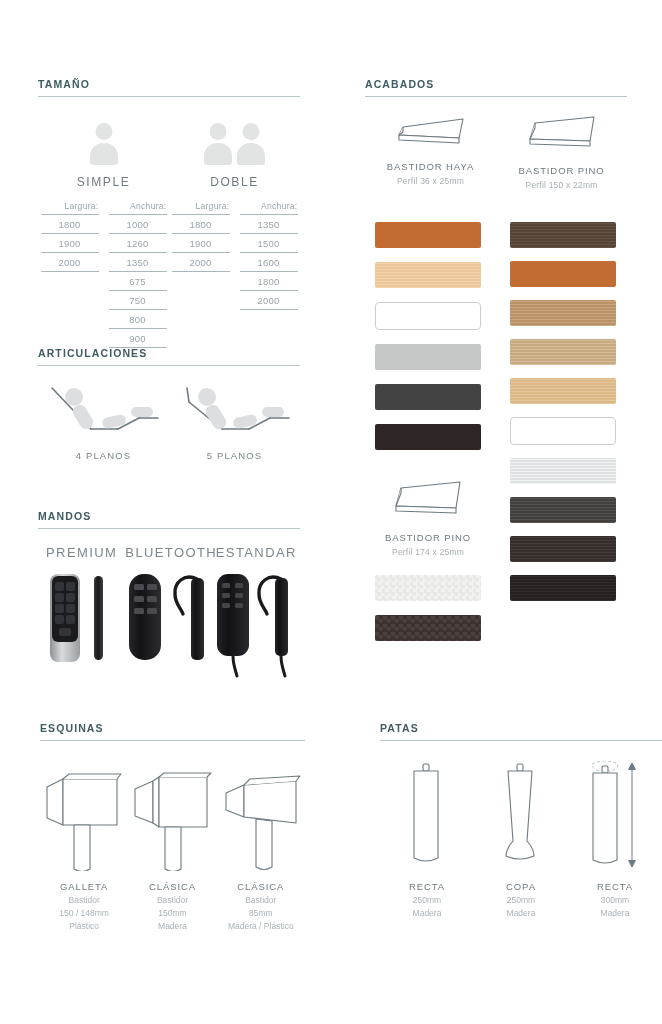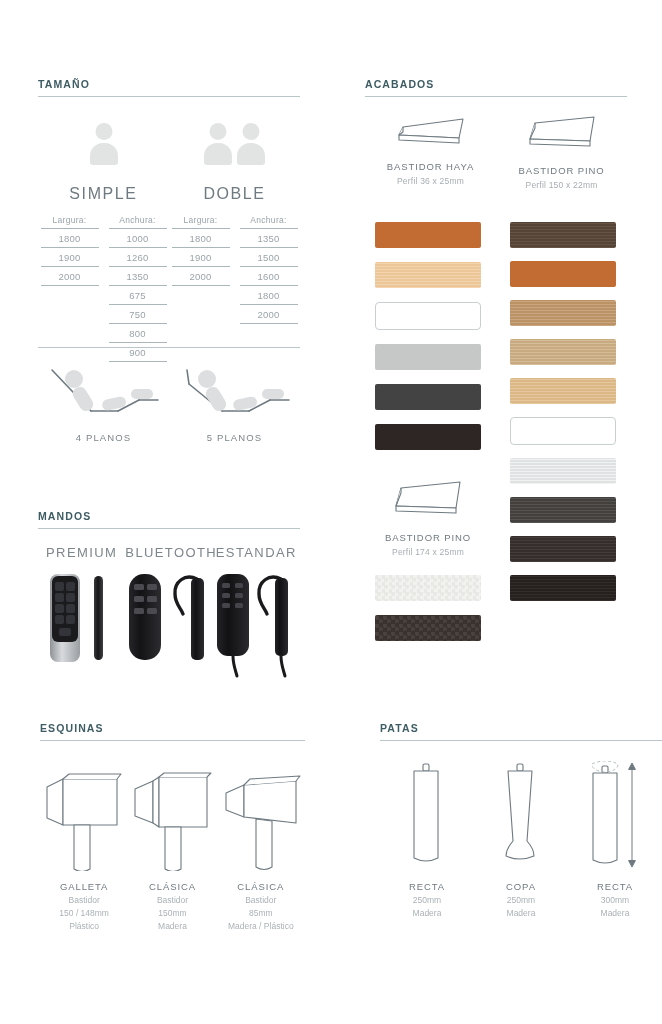--- a/index.html
+++ b/index.html
@@ -71,41 +71,41 @@
     position: absolute;
     left: 50%;
     transform: translateX(-50%);
     top: 20px;
     width: 28px;
     height: 22px;
     background: #e2e4e4;
     border-radius: 13px 13px 3px 3px;
   }
   .size-title {
-    font-size: 16px;
+    font-size: 12px;
     letter-spacing: 1.6px;
     color: #6f7a80;
-    margin-top: 20px;
+    margin-top: 10px;
     margin-bottom: 12px;
   }
   .tbl-pair {
     display: flex;
     justify-content: center;
     gap: 10px;
   }
   .tbl {
     width: 58px;
   }
   .tbl .th {
     font-size: 8.5px;
     color: #9aa4a9;
     letter-spacing: .3px;
     padding-bottom: 3px;
     border-bottom: 1.5px solid #a9b6ba;
-    text-align: center;
+    text-align: right;
   }
   .tbl .td {
     font-size: 9.5px;
     color: #9aa4a9;
     padding: 3.5px 0 3.5px;
     border-bottom: 1.5px solid #a9b6ba;
     text-align: center;
     letter-spacing: .2px;
   }
   
@@ -284,20 +284,21 @@
             <div class="td">1600</div>
             <div class="td">1800</div>
             <div class="td">2000</div>
           </div>
         </div>
       </div>
     </div>
   </div>
 
   <div class="sec" style="left:38px; top:347px; width:262px;">
+    <div class="sec-head">ARTICULACIONES</div>
     <div class="sec-rule"></div>
     <div class="art-row">
 
       <div class="art-item">
         <svg width="115" height="56" viewBox="0 0 115 56">
           <g stroke="#6e7a80" stroke-width="1.6" fill="none" stroke-linecap="round">
             <path d="M6 6 L45 47"></path>
             <path d="M45 47 L72 47"></path>
             <path d="M72 47 L93 36"></path>
             <path d="M93 36 L112 36"></path>

